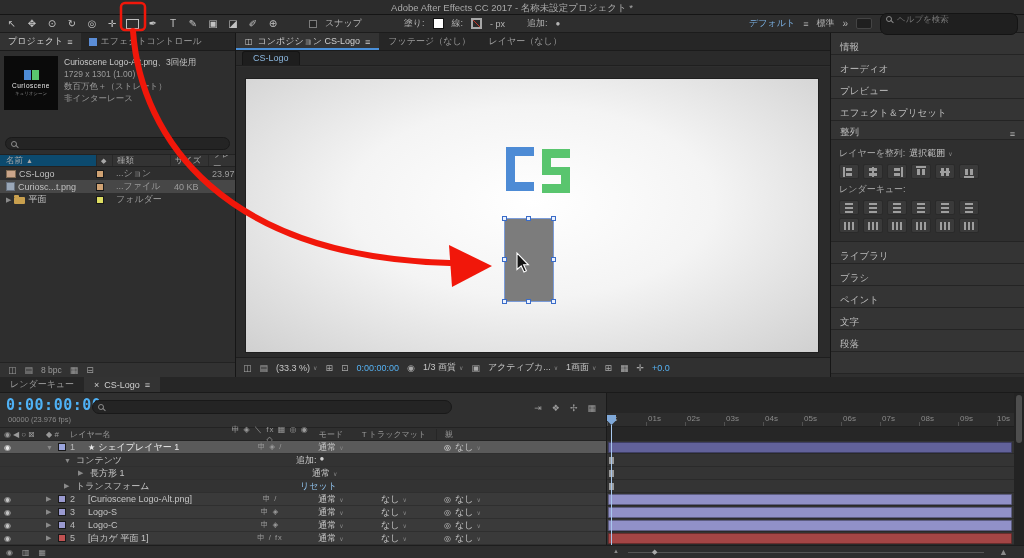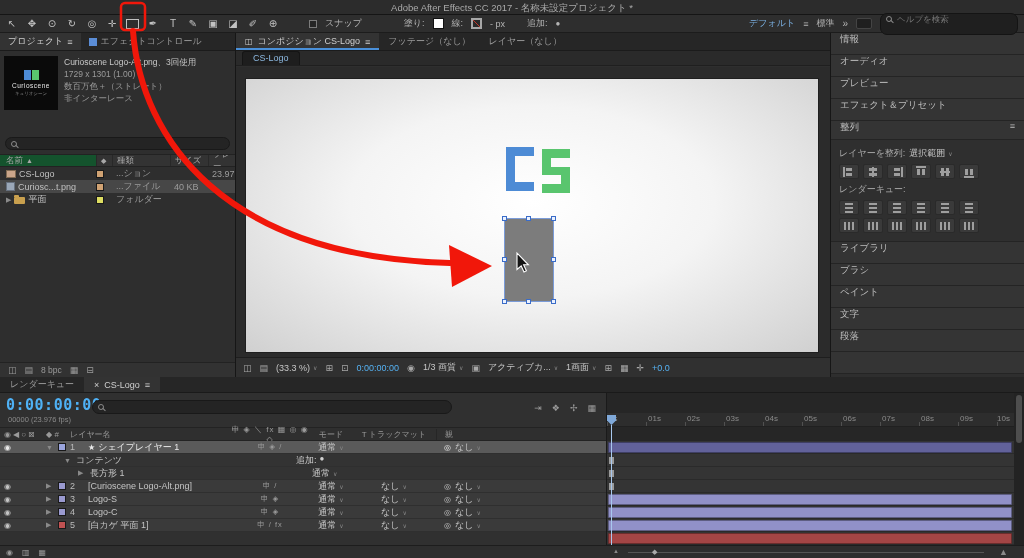--- a/index.html
+++ b/index.html
@@ -30,21 +30,21 @@
 .ppreview{display:flex;gap:6px;padding:5px 4px;height:64px}
 .thumb{width:54px;height:54px;background:#0a0a0a;display:flex;flex-direction:column;align-items:center;justify-content:center;gap:2px;flex:none}
 .blocks{display:flex;gap:1px}.blocks i{width:7px;height:10px;display:block}
 .thumb .word{font-size:6.5px;color:#e8e8e8;letter-spacing:.5px}
 .thumb .sub{font-size:4.5px;color:#8a8a8a}
 .pinfo{font-size:8.5px;line-height:12px;color:#9a9a9a;white-space:nowrap;overflow:hidden}
 .pinfo .l1{color:#c8c8c8}
 .psearch{position:absolute;left:5px;right:5px;top:104px;height:13px;background:#242424;border:1px solid #191919;border-radius:7px}
 .pcols{position:absolute;left:0;right:0;top:121px;height:13px;background:#333;border-top:1px solid #222;border-bottom:1px solid #222;display:flex;align-items:center;font-size:8.5px;color:#a8a8a8}
 .pc{border-left:1px solid #282828;padding-left:4px;height:100%;display:flex;align-items:center;gap:3px;overflow:hidden}
-.pc-name{width:96px;border-left:none;padding-left:6px;background:#14532d}
+.pc-name{width:96px;border-left:none;padding-left:6px;background:#0c4a6e}
 .pc-sw{width:16px}.pc-type{width:58px}.pc-size{width:38px}.pc-frame{flex:1}
 .prow{position:absolute;left:0;right:0;height:13px;display:flex;align-items:center;font-size:9px;color:#c0c0c0}
 .prow.sel{background:#474747}
 .prc{overflow:hidden;white-space:nowrap;display:flex;align-items:center;gap:3px}
 .prc-name{width:96px;padding-left:6px}.prc-sw{width:16px}.prc-type{width:58px;padding-left:4px;color:#9c9c9c}.prc-size{width:38px;padding-left:4px;color:#9c9c9c}.prc-frame{flex:1;padding-left:4px;color:#9c9c9c}
 .ic-comp{width:10px;height:8px;background:#caa58a;border:1px solid #806a52;flex:none}
 .ic-img{width:9px;height:9px;background:#9aa7b8;border:1px solid #66707e;flex:none}
 .folder{width:11px;height:7px;background:#c9a04e;border-radius:1px;position:relative;flex:none;margin-top:2px}
 .folder:before{content:"";position:absolute;top:-2px;left:0;width:5px;height:2px;background:#c9a04e;border-radius:1px 1px 0 0}
 .lsw{width:8px;height:8px;border:1px solid #191919;display:block;flex:none}
@@ -60,21 +60,21 @@
 .canvas{position:absolute;left:10px;right:12px;top:12px;bottom:5px;background:radial-gradient(ellipse at 50% 45%,#ffffff 0%,#f4f4f4 45%,#d0d0d0 100%);box-shadow:0 0 0 1px #1f1f1f}
 .logo{position:absolute;left:260px;top:68px}
 .shape{position:absolute;left:259px;top:140px;width:48px;height:82px;background:#7c7c7c;outline:1px solid #7a9bd8}
 .hd{position:absolute;width:5px;height:5px;background:#eaf1ff;border:1px solid #3a6cc8}
 .statusbar{position:absolute;left:0;right:0;bottom:0;height:20px;background:#303030;border-top:1px solid #1e1e1e;display:flex;align-items:center;gap:8px;padding:0 7px;font-size:9px;color:#a8a8a8;white-space:nowrap;overflow:hidden}
 .blue{color:#55b1f2}
 .dd{display:inline-flex;align-items:center;gap:3px;white-space:nowrap}
 .ddv{color:#c6c6c6}.ddc{font-size:6px;color:#858585}
 
 .panel-r{position:absolute;left:831px;top:33px;width:193px;height:344px;background:#2e2e2e;overflow:hidden}
-.rhead{height:22px;background:#343434;border-bottom:1px solid #242424;display:flex;align-items:flex-start;justify-content:space-between;padding:0 9px;font-size:9.5px;color:#bdbdbd}
+.rhead{height:22px;background:#343434;border-bottom:1px solid #242424;display:flex;align-items:flex-end;justify-content:space-between;padding:0 9px;font-size:9.5px;color:#bdbdbd}
 .rhead.h19{height:19px}
 .align-body{background:#2f2f2f;border-bottom:1px solid #242424;padding:3px 8px 5px;font-size:9px;color:#a8a8a8}
 .arow{display:flex;align-items:center;gap:4px;margin:3px 0;height:15px}
 .icb{width:20px;height:15px;background:#3a3a3a;border:1px solid #2a2a2a;border-radius:2px;display:flex;align-items:center;justify-content:center}
 .ico{width:12px;height:12px;position:relative;display:block}
 .ico i,.ico b{position:absolute;background:#9e9e9e}
 .i-l i{left:0;top:1px;width:2px;height:10px}.i-l b{left:3px;top:2px;width:6px;height:3px;box-shadow:0 5px 0 #9e9e9e}
 .i-ch i{top:5px;left:1px;height:2px;width:10px}.i-ch b{top:2px;left:2px;height:8px;width:3px;box-shadow:5px 0 0 #9e9e9e}
 .i-r i{right:0;top:1px;width:2px;height:10px}.i-r b{right:3px;top:2px;width:6px;height:3px;box-shadow:0 5px 0 #9e9e9e}
 .i-t i{top:0;left:1px;height:2px;width:10px}.i-t b{top:3px;left:2px;height:6px;width:3px;box-shadow:5px 0 0 #9e9e9e}
@@ -564,20 +564,25 @@
             </span>
         </div>
         <div class="trow prop pl2">
           <span class="rexp">▶</span>
           <span>長方形 1</span>
           <span class="pmode"><span class="dd">
                 <span class="ddv">通常</span>
                 <span class="ddc">∨</span>
               </span></span>
         </div>
+        <div class="trow prop pl1">
+          <span class="rexp">▶</span>
+          <span>トランスフォーム</span>
+          <span class="preset">リセット</span>
+        </div>
         <div class="trow">
           <span class="rf"><span class="g8">◉</span></span>
           <span class="rexp">▶</span>
           <span class="rsw">
               <i class="lsw" style="background:#9a9ad0"></i>
             </span>
           <span class="rnum">2</span>
           <span class="rname">
               <span>[Curioscene Logo-Alt.png]</span>
             </span>

